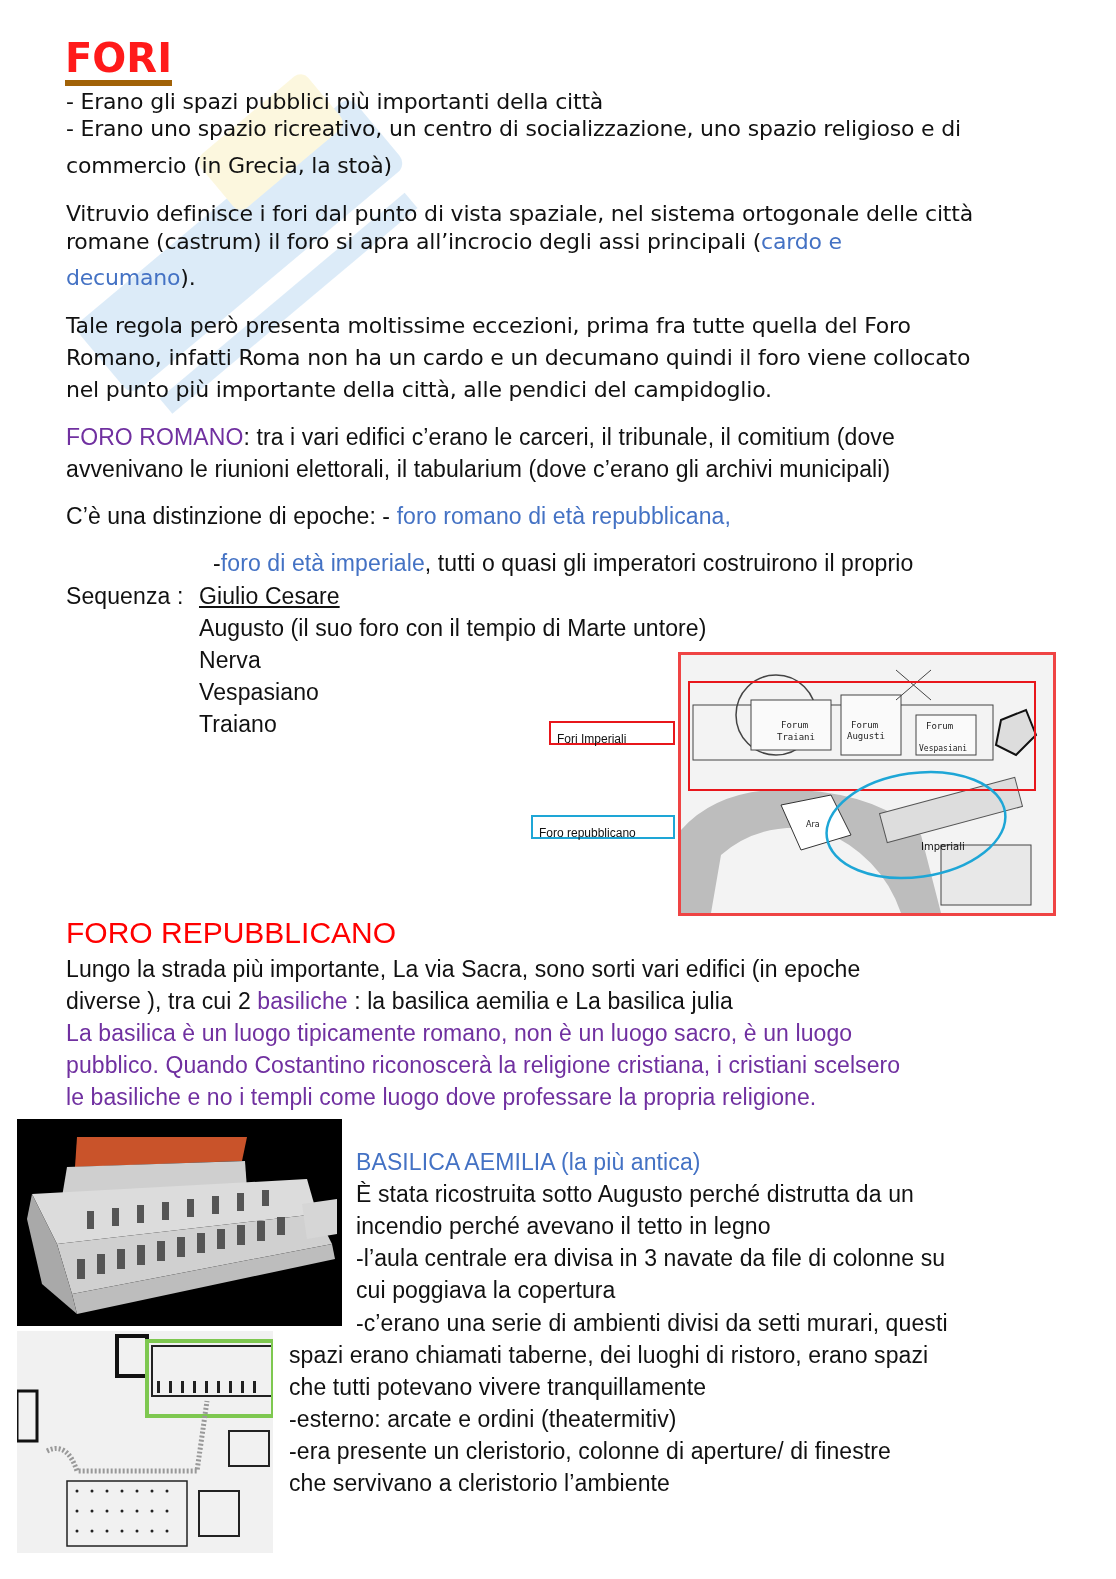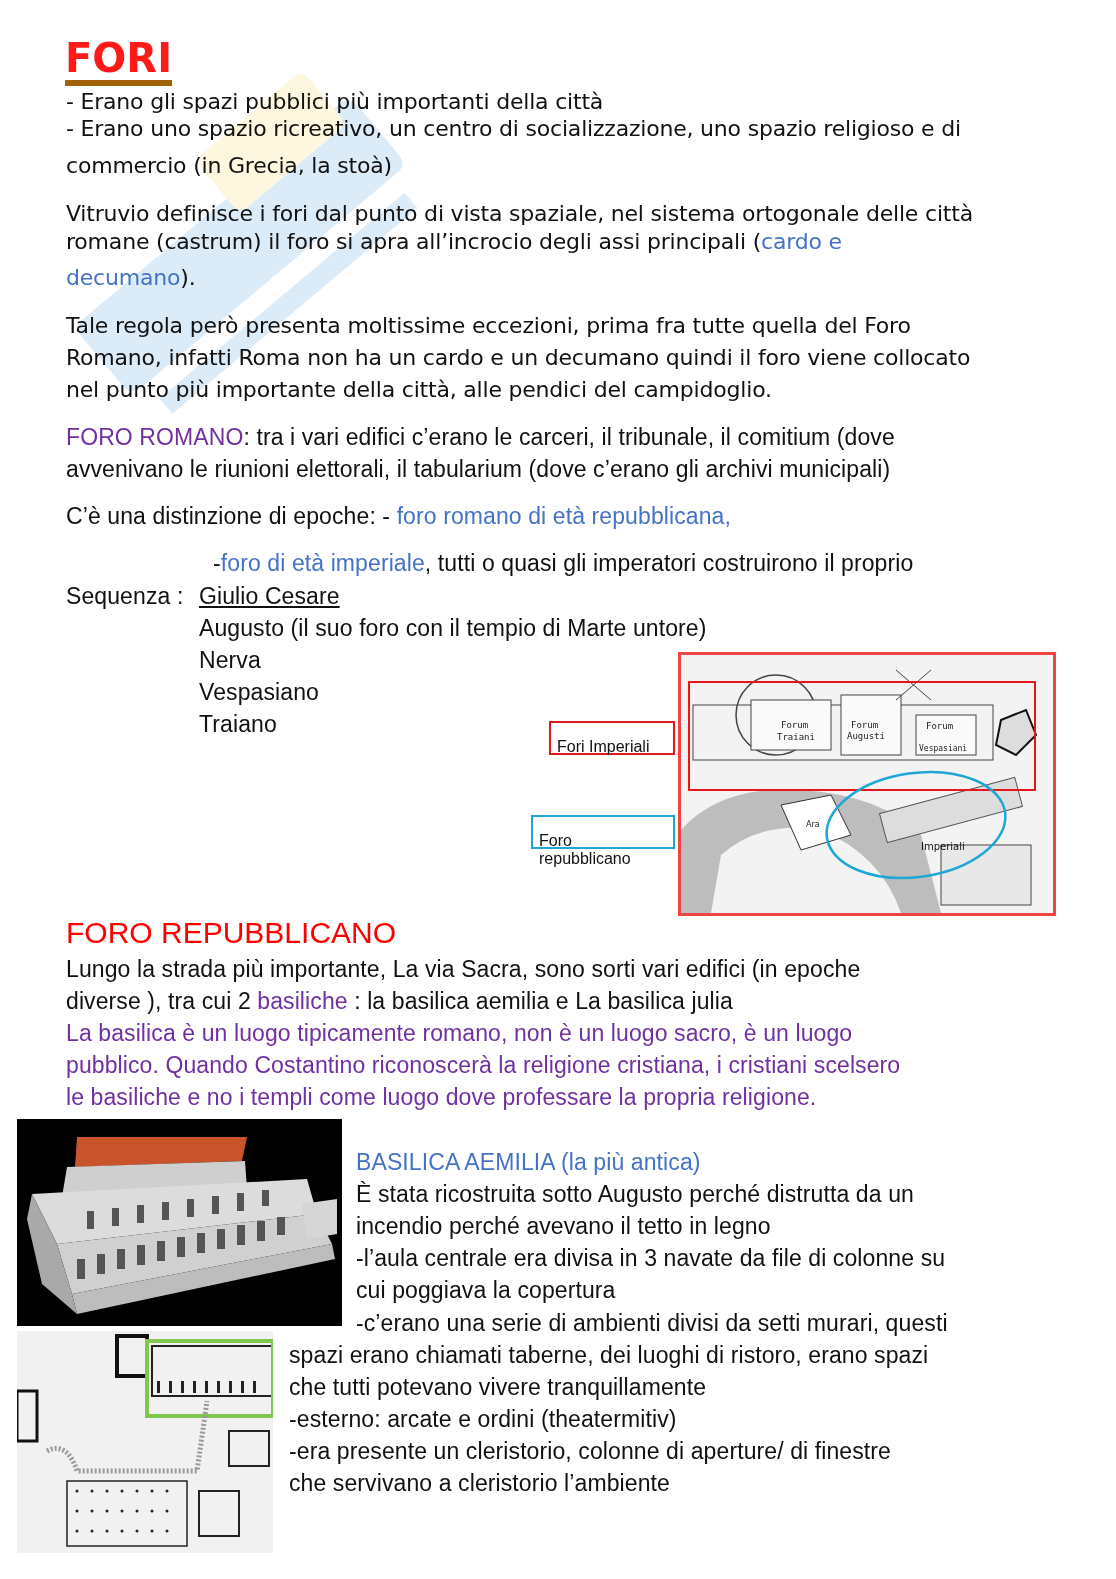--- a/index.html
+++ b/index.html
@@ -25,22 +25,22 @@
     .purple { color: #7030a0; }
     .h2 {
       position: absolute; left: 66px; top: 914px; font-size: 30px; color: #ff0000;
       font-family: "Liberation Sans", sans-serif; line-height: 38px;
     }
     .map {
       position: absolute; left: 678px; top: 652px; width: 372px; height: 258px;
       background: #f4f4f4; border: 3px solid #ef4444; overflow: hidden;
     }
     .label-box {
-      position: absolute; font-family: "Liberation Sans", sans-serif; font-size: 16px;
-      background: #fff; padding: 15px 6px; box-sizing: border-box;
+      position: absolute; font-family: "Liberation Sans", sans-serif; font-size: 12px;
+      background: #fff; padding: 9px 6px; box-sizing: border-box;
     }
     .photo {
       position: absolute; left: 17px; top: 1119px; width: 325px; height: 207px;
       background: #000; overflow: hidden;
     }
     .plan {
       position: absolute; left: 17px; top: 1331px; width: 256px; height: 222px;
       background: #f2f2f2; overflow: hidden;
     }
   </style>

